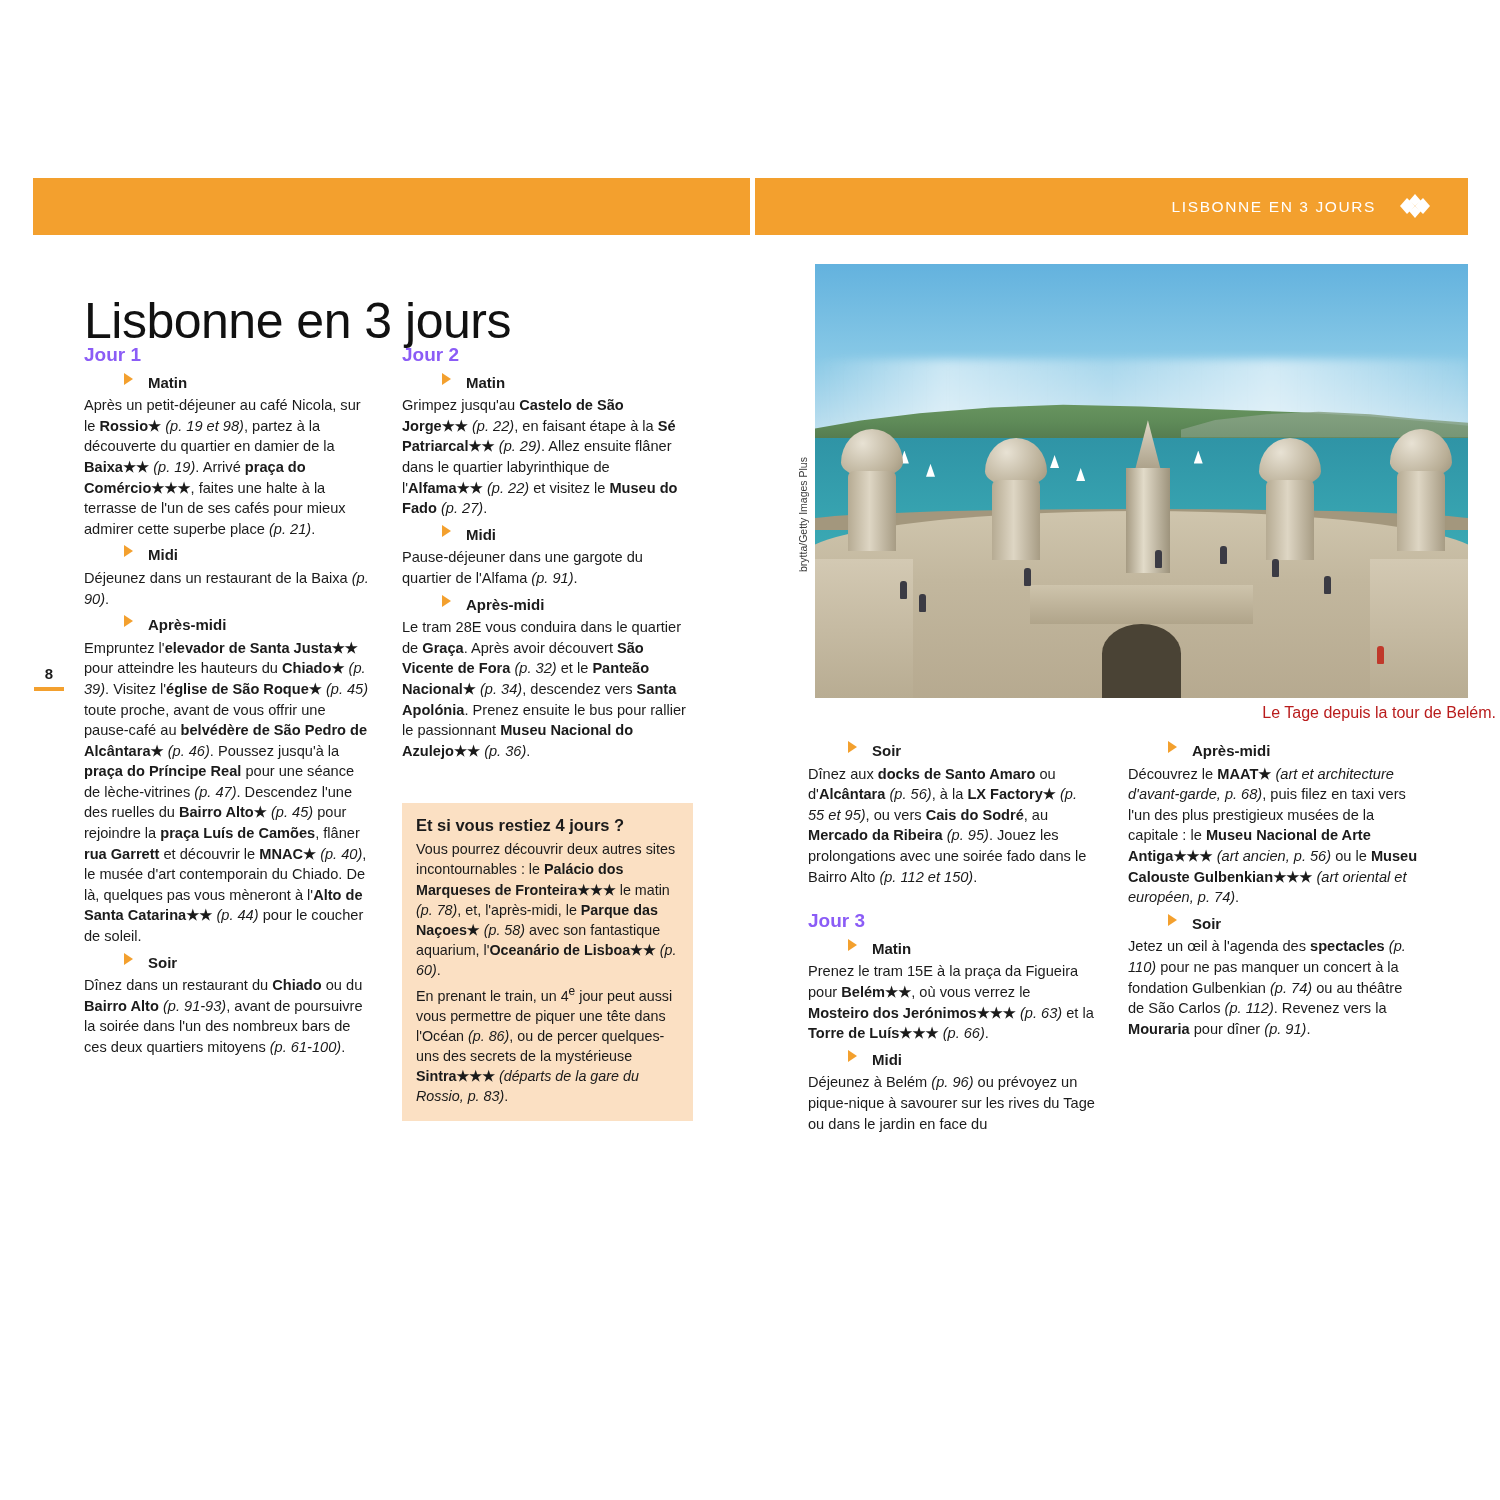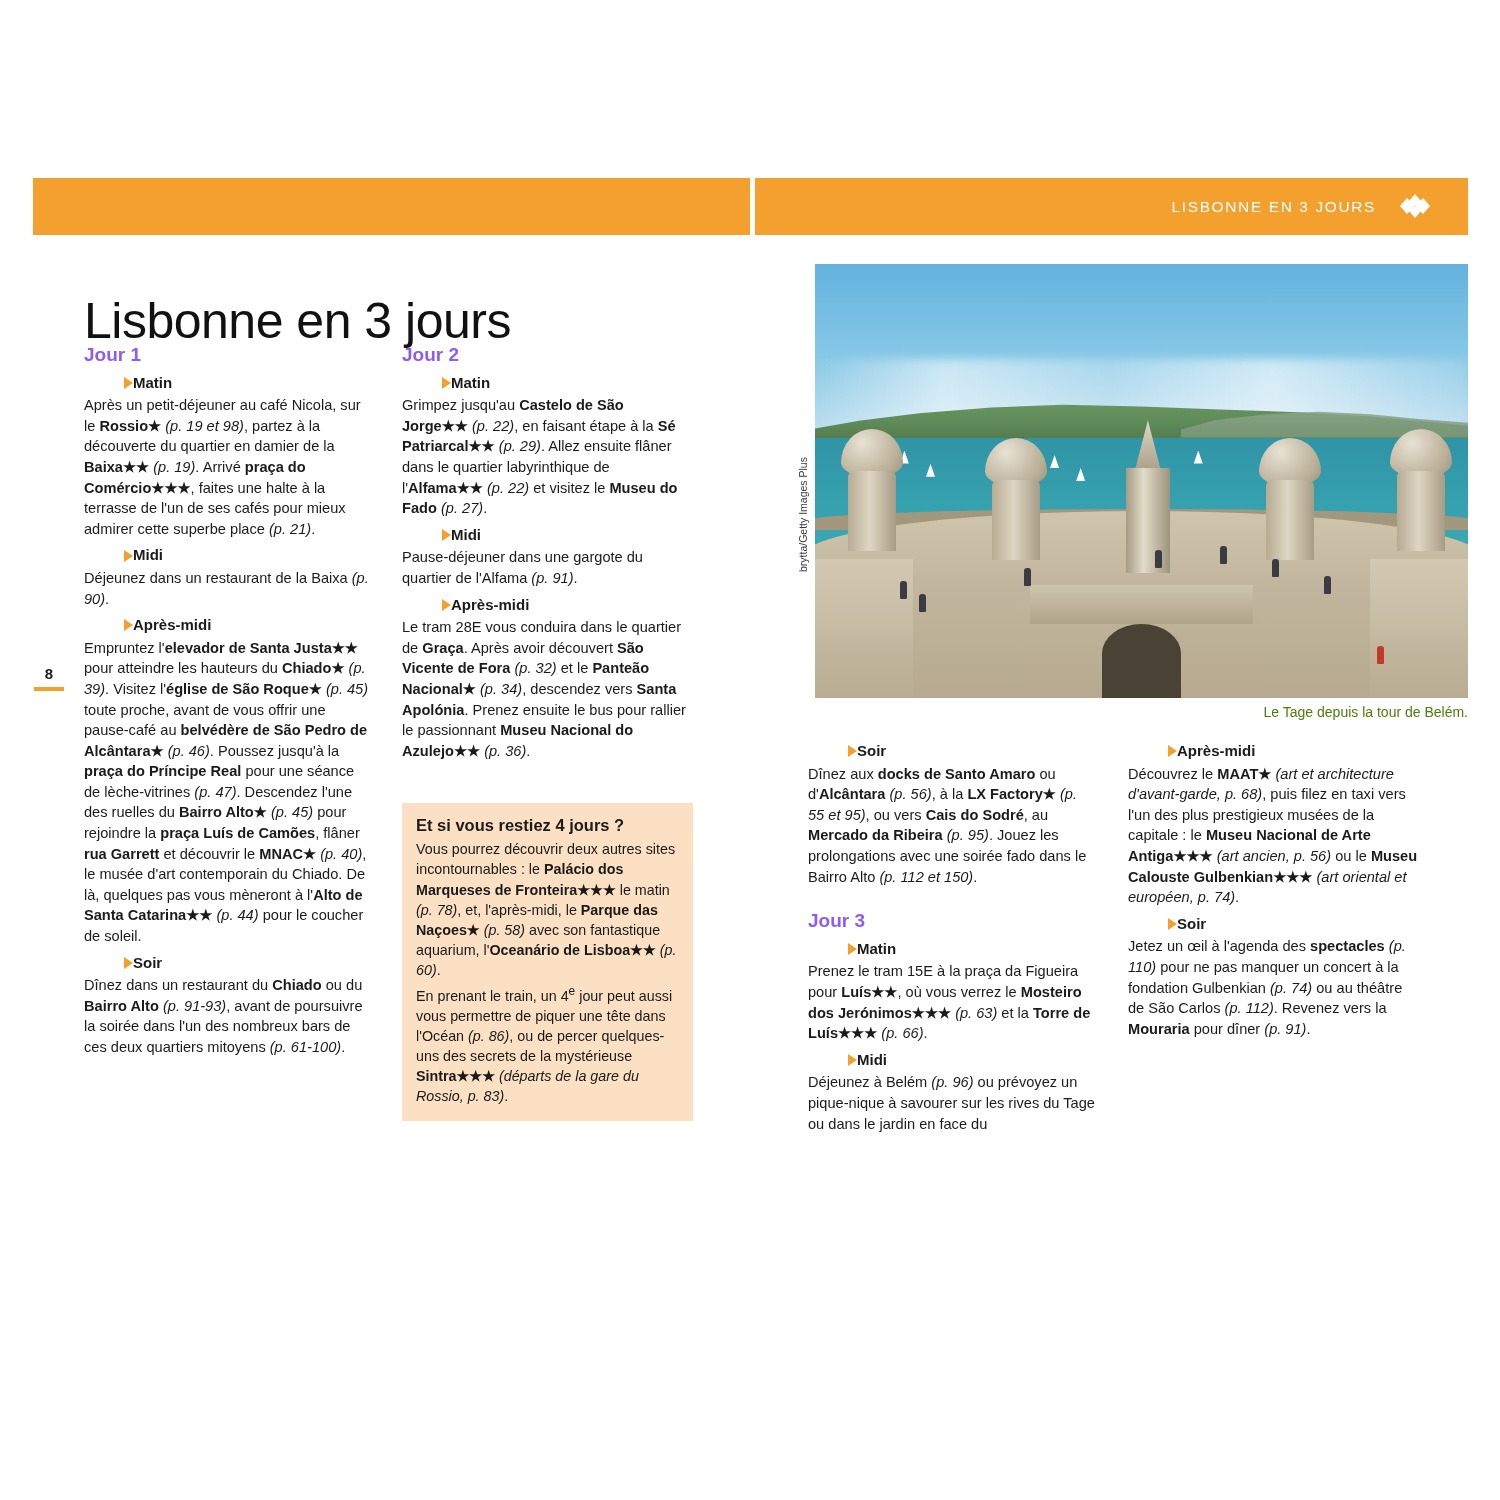--- a/index.html
+++ b/index.html
@@ -92,22 +92,22 @@
     color: #8b5cf6;
     font-weight: 700;
     font-size: 19px;
     margin: 0 0 7px 0;
   }
   .seg {
     font-weight: 700;
     font-size: 15px;
     margin: 6px 0 2px 0;
     display: flex;
-    align-items: center;
-    gap: 0;
+    align-items: flex-start;
+    gap: 15px;
     padding-left: 40px;
   }
   .tri {
     display: inline-block;
     width: 0; height: 0;
     border-left: 9px solid #f3a02e;
     border-top: 6px solid transparent;
     border-bottom: 6px solid transparent;
   }
   b { font-weight: 700; }
@@ -267,25 +267,25 @@
     position: absolute;
     left: 797px; top: 572px;
     transform: rotate(-90deg);
     transform-origin: left top;
     font-size: 10.5px;
     color: #3a3a3a;
     white-space: nowrap;
   }
   .caption {
     position: absolute;
-    left: 815px; top: 704px;
+    left: 843px; top: 704px;
     width: 653px;
     text-align: right;
-    font-size: 14px;
-    color: #4d7c0f;
+    font-size: 16px;
+    color: #b91c1c;
   }
 </style>
 </head>
 <body>
 
 <div class="spread">
 
   <div class="hdr-left"></div>
   <div class="hdr-right">
     <div class="hdr-right-label">LISBONNE EN 3 JOURS</div>
@@ -431,21 +431,21 @@
         <span>Soir</span>
       </div>
     <p>Dînez aux <b>docks de Santo Amaro</b> ou d'<b>Alcântara</b> <i>(p. 56)</i>, à la <b>LX Factory★</b> <i>(p. 55 et 95)</i>, ou vers <b>Cais do Sodré</b>, au <b>Mercado da Ribeira</b> <i>(p. 95)</i>. Jouez les prolongations avec une soirée fado dans le Bairro Alto <i>(p. 112 et 150)</i>.</p>
 
     <div class="day-title" style="margin-top:24px;">Jour 3</div>
 
     <div class="seg">
         <span class="tri"></span>
         <span>Matin</span>
       </div>
-    <p>Prenez le tram 15E à la praça da Figueira pour <b>Luís★★</b>, où vous verrez le <b>Mosteiro dos Jerónimos★★★</b> <i>(p. 63)</i> et la <b>Torre de Luís★★★</b> <i>(p. 66)</i>.</p>
+    <p>Prenez le tram 15E à la praça da Figueira pour <b>Belém★★</b>, où vous verrez le <b>Mosteiro dos Jerónimos★★★</b> <i>(p. 63)</i> et la <b>Torre de Luís★★★</b> <i>(p. 66)</i>.</p>
 
     <div class="seg">
         <span class="tri"></span>
         <span>Midi</span>
       </div>
     <p style="max-height: none; overflow: visible;">Déjeunez à Belém <i>(p. 96)</i> ou prévoyez un pique-nique à savourer sur les rives du Tage ou dans le jardin en face du </p>
   </div>
 
   <div class="col" id="col4">
 

